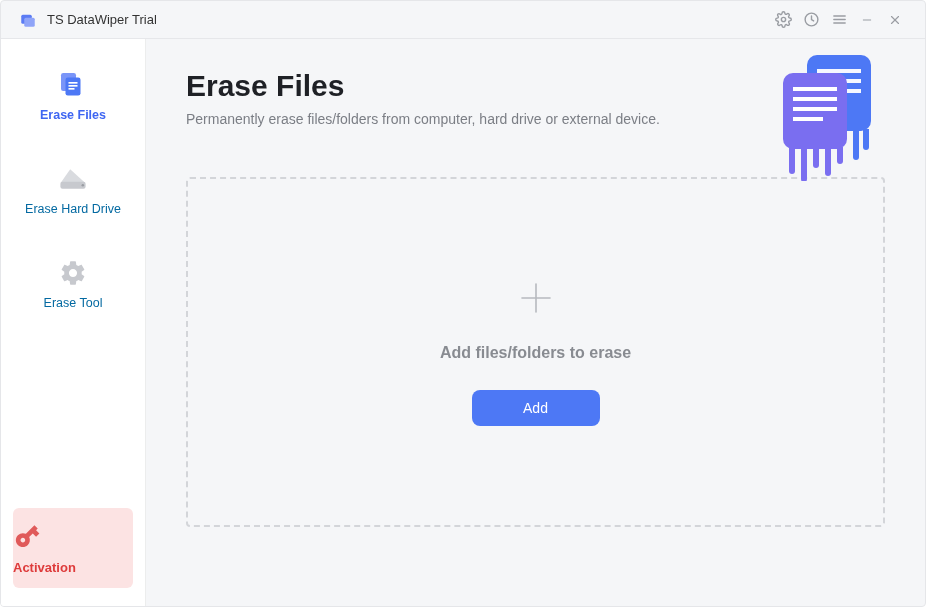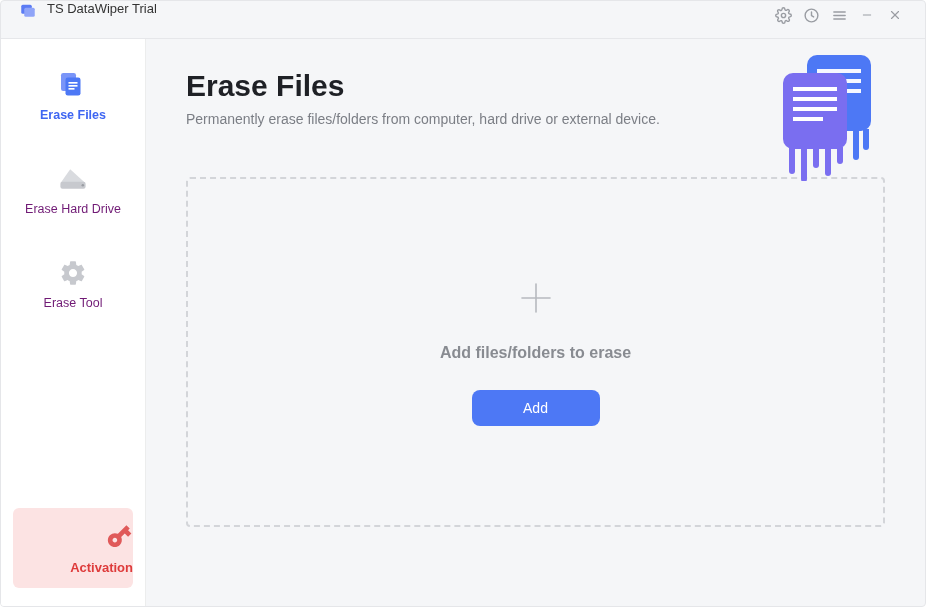--- a/index.html
+++ b/index.html
@@ -1,33 +1,33 @@
 <!DOCTYPE html>
 <html><head>
 <meta charset="utf-8">
 <style>
   * { box-sizing: border-box; margin: 0; padding: 0; }
   html, body { width: 926px; height: 607px; font-family: -apple-system, "Segoe UI", Arial, sans-serif; background: #fff; }
   .window { width: 926px; height: 607px; background: #f5f6f8; border: 1px solid #e5e6e9; border-radius: 4px; display: flex; flex-direction: column; overflow: hidden; }
   
-  .titlebar { height: 38px; display: flex; align-items: flex-start; padding: 0 16px 0 18px; border-bottom: 1px solid #e6e7ea; }
+  .titlebar { height: 38px; display: flex; align-items: center; padding: 0 16px 0 18px; border-bottom: 1px solid #e6e7ea; }
   .titlebar .app-icn { width: 18px; height: 18px; margin-right: 10px; display:flex; align-items:center; justify-content:center; }
   .titlebar .title-text { font-size: 13px; color: #333; }
   .titlebar .spacer { flex: 1; }
   .title-ctrl { width: 28px; height: 28px; display: flex; align-items: center; justify-content: center; color: #9a9da3; border-radius: 4px; cursor: pointer; }
   .title-ctrl svg { display:block; }
   
   .body { flex: 1; display: flex; min-height: 0; }
   .sidebar { width: 145px; background: #ffffff; border-right: 1px solid #eceded; padding: 18px 6px 14px 6px; display: flex; flex-direction: column; align-items: center; }
   .sidebar-item { width: 120px; height: 78px; display: flex; flex-direction: column; align-items: center; justify-content: center; gap: 8px; cursor: pointer; border-radius: 6px; margin-bottom: 16px; }
   .sidebar-item .ic { width: 36px; height: 30px; display:flex; align-items:center; justify-content:center; }
-  .sidebar-item .lbl { font-size: 12.5px; color: #701a75; font-weight: 500; }
+  .sidebar-item .lbl { font-size: 12.5px; color: #0369a1; font-weight: 500; }
   .sidebar-item.active .lbl { color: #3f66f2; font-weight: 600; }
   .sidebar-spacer { flex: 1; }
-  .activation { width: 120px; height: 80px; background: #fce3e3; border-radius: 6px; display: flex; flex-direction: column; align-items: flex-end; justify-content: center; gap: 6px; cursor: pointer; margin-bottom: 4px; }
+  .activation { width: 120px; height: 80px; background: #fce3e3; border-radius: 6px; display: flex; flex-direction: column; align-items: flex-start; justify-content: center; gap: 6px; cursor: pointer; margin-bottom: 4px; }
   .activation .lbl { font-size: 13px; color: #de3b3b; font-weight: 700; }
   
   .main { flex: 1; padding: 30px 40px 30px 40px; position: relative; min-width:0; }
   .page-title { font-size: 30px; font-weight: 700; color: #1f2126; margin-bottom: 8px; }
   .page-sub { font-size: 14px; color: #7b7e85; }
   .hero-art { position: absolute; right: 44px; top: 12px; }
   .dropzone { margin-top: 50px; height: 350px; border: 2px dashed #d3d5d9; border-radius: 4px; display: flex; flex-direction: column; align-items: center; justify-content: center; gap: 18px; }
   .drop-plus { color: #b6b9be; }
   .drop-text { font-size: 16px; font-weight: 600; color: #888b91; margin-top: 4px; }
   .add-btn { margin-top: 10px; width: 128px; height: 36px; background: #4d78f5; color: #fff; font-size: 14px; border: none; border-radius: 8px; cursor: pointer; display:flex; align-items:center; justify-content:center; }

